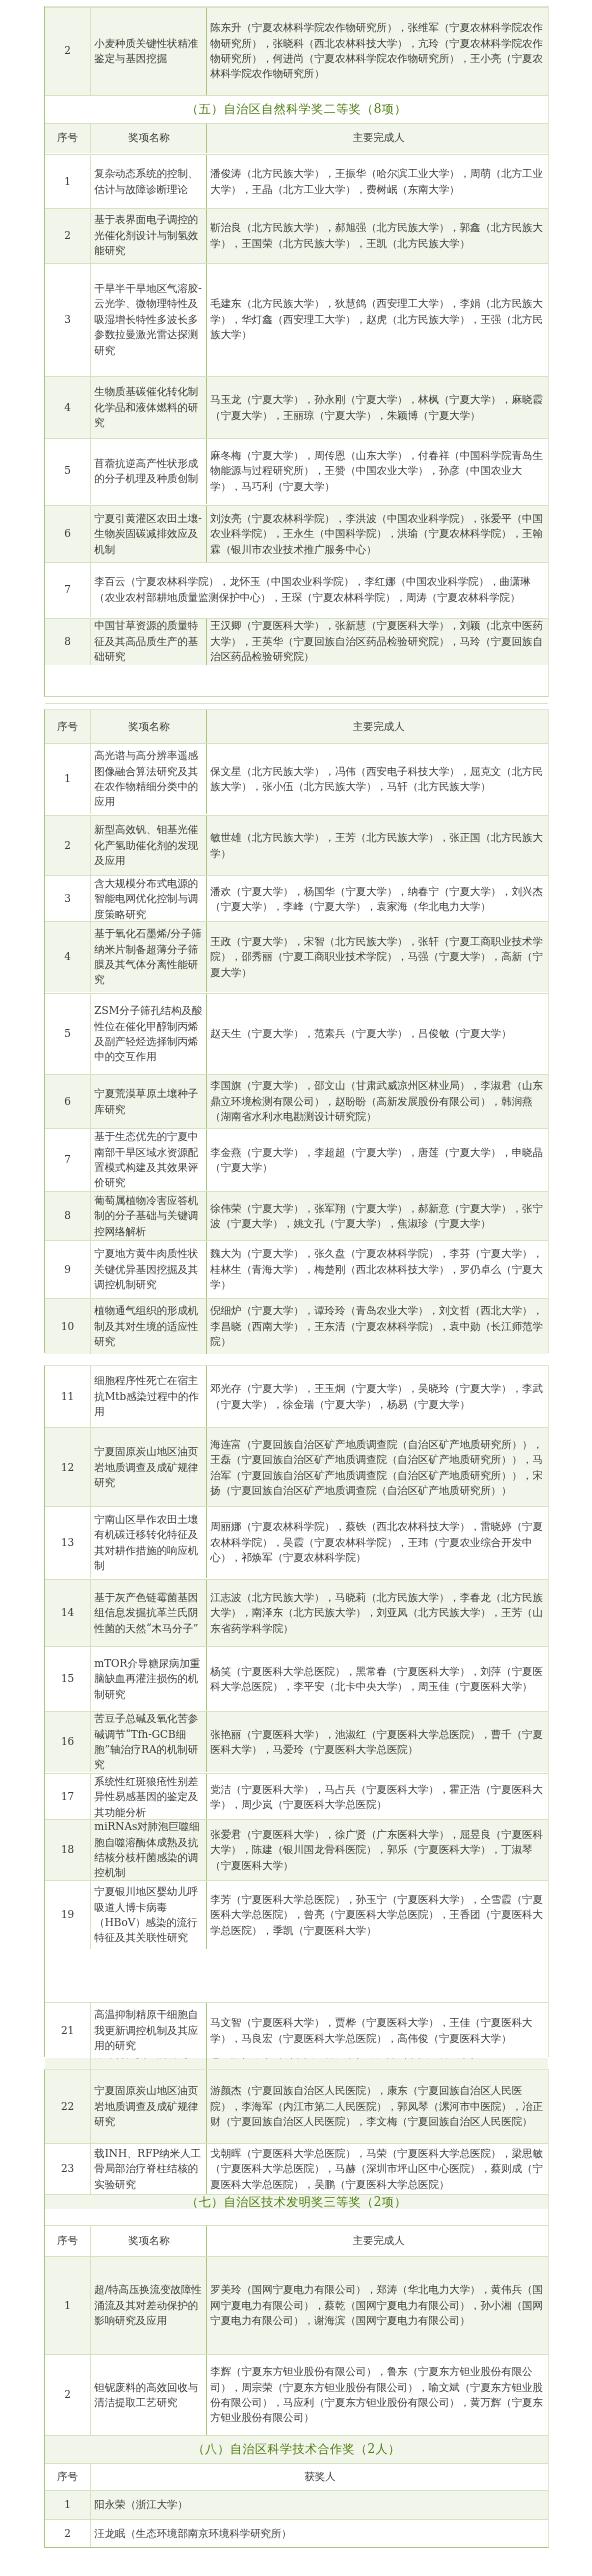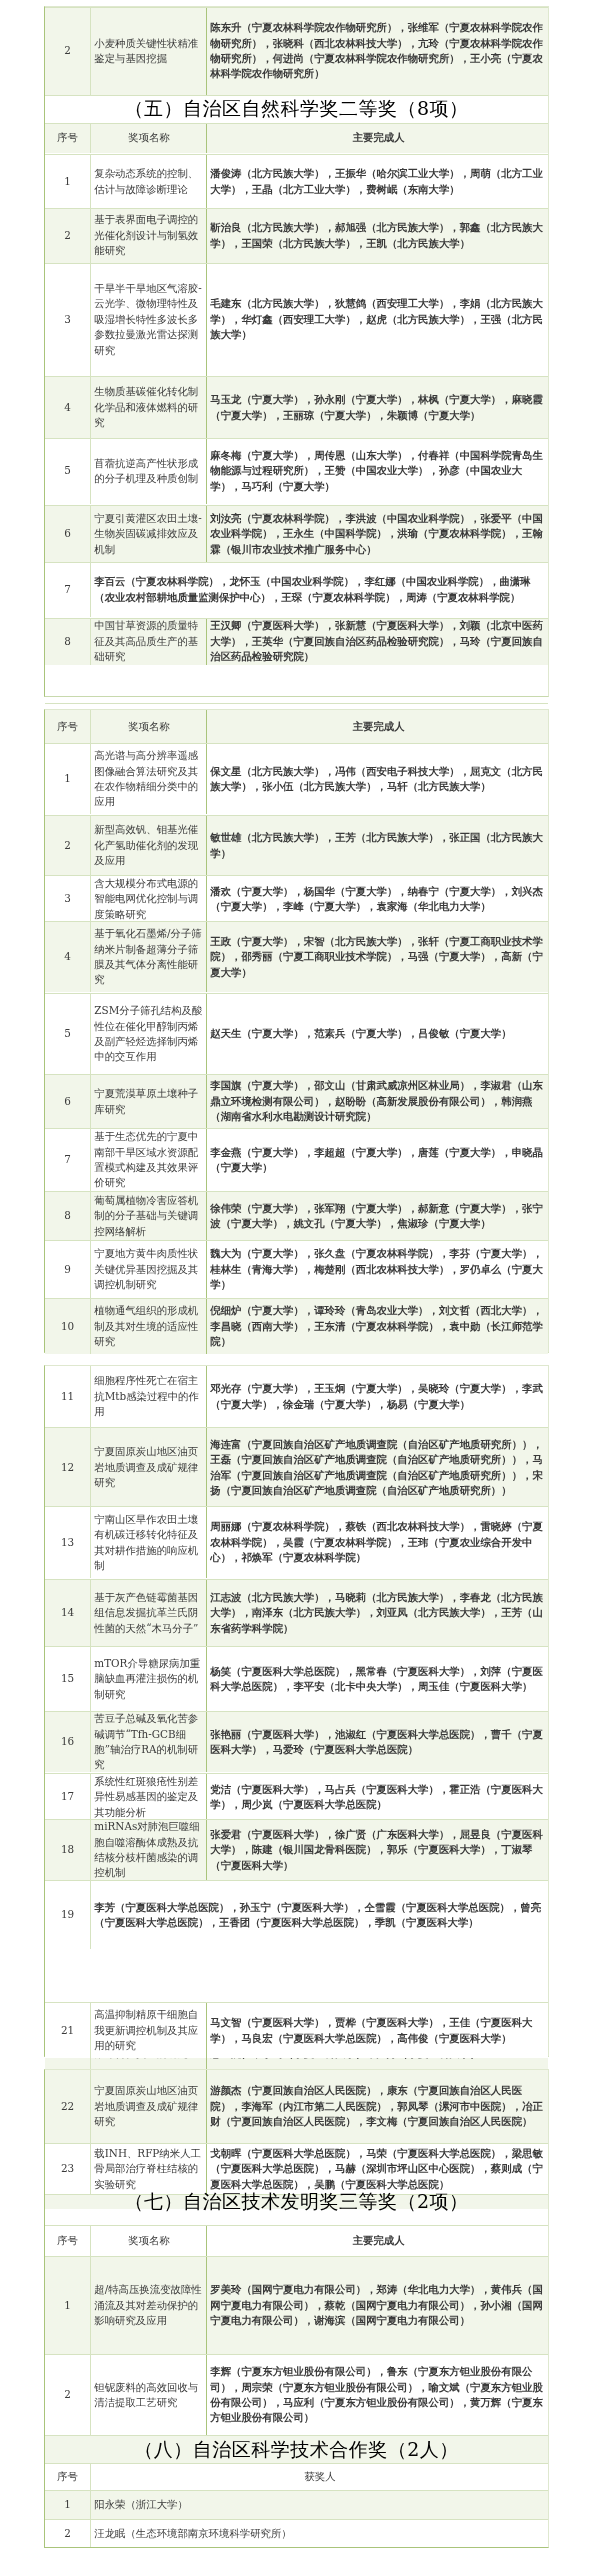--- a/index.html
+++ b/index.html
@@ -9,24 +9,24 @@
          border-left:1.6px solid #a9c47b; border-right:0.5px solid #dfe8cf;
          border-bottom:1.1px solid #c8d9ad; border-top:1.1px solid #dfe8cf; }
   .row { position:absolute; left:0; right:0; box-sizing:border-box;
          border-top:0.5px solid #d6e3c1; display:flex; align-items:center; }
   .row.g { background:#f2f6ea; }
   .row.w { background:#ffffff; }
   .cell { box-sizing:border-box; height:100%; display:flex; align-items:center;
           font-size:10.4px; line-height:15.4px; padding:0 2.2px; }
   .c-seq { width:46px; justify-content:center; border-right:0.5px solid #d6e3c1; }
   .c-name { width:116px; border-right:1.1px solid #a9c47b; padding-left:3.3px; }
-  .c-auth { flex:1; padding-left:3.3px; padding-right:1px;font-weight:bold; }
+  .c-auth { flex:1; padding-left:3.3px; padding-right:1px; }
   .c-hdr { justify-content:center; }
   .c-wide { flex:1; padding-left:3.3px; }
-  .title-row { justify-content:center; font-size:19px; letter-spacing:0.5px; color:#000000; }
+  .title-row { justify-content:center; font-size:12px; letter-spacing:0.5px; color:#4d7c0f; }
   .cell span { display:block; }
 </style>
 </head>
 <body>
 
 <div class="tbl" style="top:5.5px;height:691px;">
   <div class="row g" style="top:0;height:88px;">
     <div class="cell c-seq">2</div>
     <div class="cell c-name">
         <span>小麦种质关键性状精准鉴定与基因挖掘</span>
@@ -279,20 +279,23 @@
     <div class="cell c-seq">18</div>
     <div class="cell c-name">
         <span>miRNAs对肺泡巨噬细胞自噬溶酶体成熟及抗结核分枝杆菌感染的调控机制</span>
       </div>
     <div class="cell c-auth">
         <span>张爱君（宁夏医科大学），徐广贤（广东医科大学），屈昱良（宁夏医科大学），陈建（银川国龙骨科医院），郭乐（宁夏医科大学），丁淑琴（宁夏医科大学）</span>
       </div>
   </div>
   <div class="row w" style="top:514px;height:69px;">
     <div class="cell c-seq">19</div>
+    <div class="cell c-name">
+        <span>宁夏银川地区婴幼儿呼吸道人博卡病毒（HBoV）感染的流行特征及其关联性研究</span>
+      </div>
     <div class="cell c-auth">
         <span>李芳（宁夏医科大学总医院），孙玉宁（宁夏医科大学），仝雪霞（宁夏医科大学总医院），曾亮（宁夏医科大学总医院），王香团（宁夏医科大学总医院），季凯（宁夏医科大学）</span>
       </div>
   </div>
   <div class="row g" style="top:617px;height:53px;margin-top:36px;">
     <div class="cell c-seq">20</div>
     <div class="cell c-name">
         <span>靶向α-亚麻酸抗多囊卵巢综合征炎症的研究</span>
       </div>
     <div class="cell c-auth">

